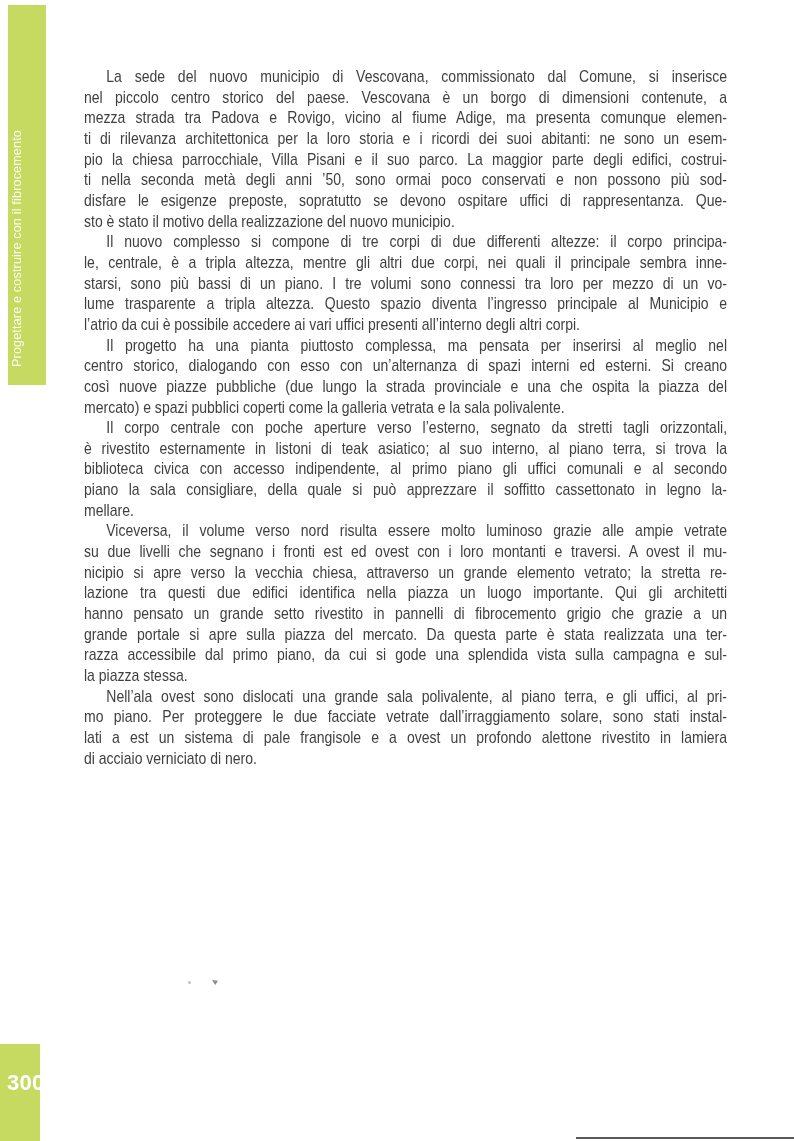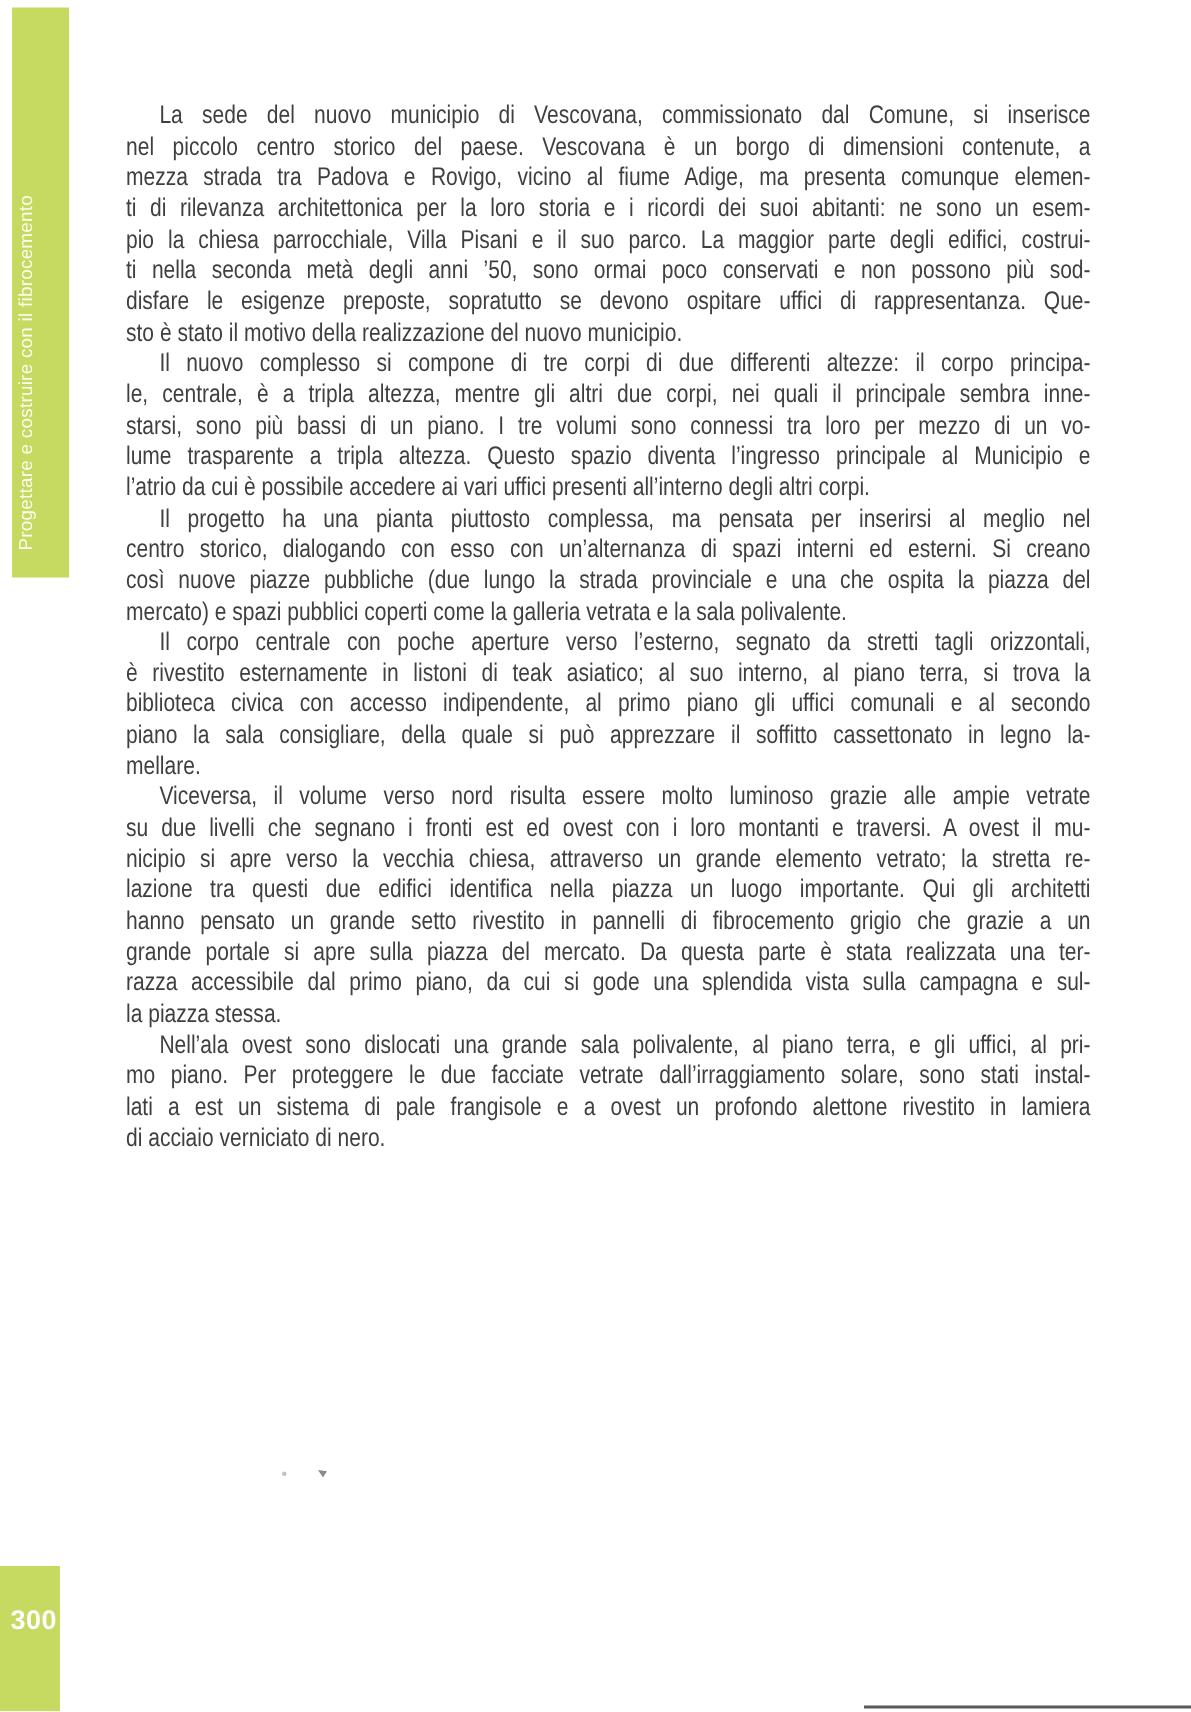--- a/index.html
+++ b/index.html
@@ -17,21 +17,21 @@
     transform:rotate(-90deg); transform-origin:0 0;
     color:#fbfdee; font-size:12.5px; letter-spacing:0.2px; white-space:nowrap;
   }
   
   .pagenum-box {
     position:absolute; left:0; top:1044px; width:40px; height:97px;
     background:#c6d960;
   }
   .pagenum {
     position:absolute; left:7px; top:26px;
-    color:#ffffff; font-weight:bold; font-size:18px; letter-spacing:0.3px;
+    color:#ffffff; font-weight:bold; font-size:22px; letter-spacing:0.3px;
   }
   
   .textcol {
     position:absolute; left:84px; top:67px; width:780px;
     transform:scaleX(0.8244); transform-origin:0 0;
     font-size:17px; line-height:20.65px; color:#3f3f3f;
   }
   .line { text-align:justify; text-align-last:justify; }
   .line.pfirst { padding-left:27px; }
   .line.plast { text-align-last:left; }

